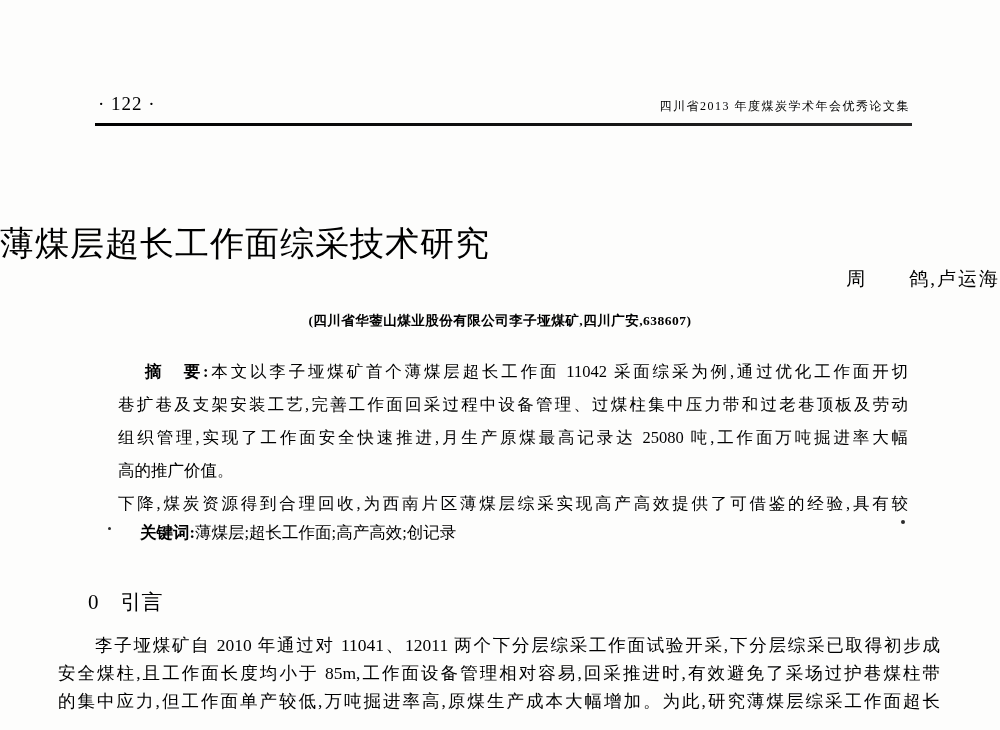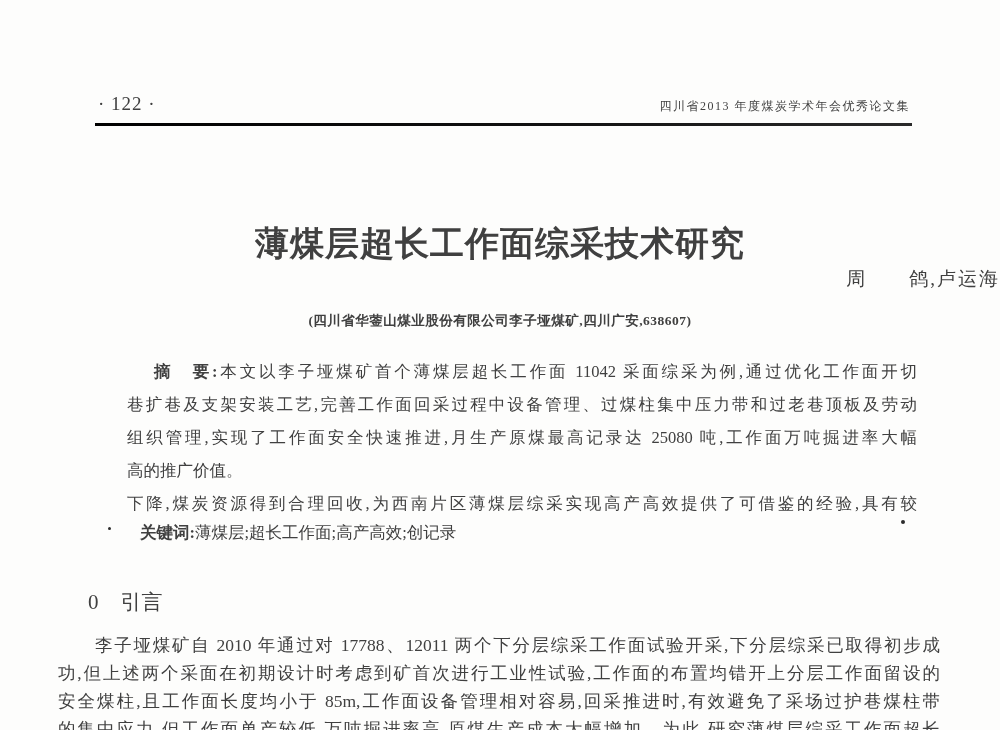--- a/index.html
+++ b/index.html
@@ -6,21 +6,21 @@
     margin: 0;
     padding: 0;
     background: #ffffff;
   }
   .page {
     position: relative;
     width: 1000px;
     height: 730px;
     overflow: hidden;
     background: #fdfdfc;
-    color: #404040;
+    color: #000000;
     font-family: "Liberation Serif", "DejaVu Serif", serif;
   }
 
   
   .page-number {
     position: absolute;
     left: 98px;
     top: 93px;
     font-size: 19px;
     letter-spacing: 1px;
@@ -42,23 +42,22 @@
     height: 3px;
     background: linear-gradient(to right, #000 0%, #111 55%, #2a2a2a 100%);
   }
 
   
   .paper-title {
     position: absolute;
     left: 0;
     top: 198px;
     width: 1000px;
-    text-align: center;
     font-size: 34px;
-    font-weight: bold;
+    font-weight: normal;
     letter-spacing: 1px;
     white-space: nowrap;
   }
   .authors {
     position: absolute;
     left: 0;
     top: 266px;
     width: 1000px;
     text-align: right;
     font-size: 19px;
@@ -73,21 +72,21 @@
     text-align: center;
     font-size: 13.5px;
     letter-spacing: 0.5px;
     white-space: nowrap;
     font-weight: bold;
   }
 
   
   .abstract {
     position: absolute;
-    left: 127px;
+    left: 118px;
     top: 355px;
     width: 790px;
     font-size: 16.5px;
   }
   .abstract .aline {
     height: 33px;
     line-height: 33px;
     white-space: nowrap;
   }
   .jline {
@@ -178,22 +177,21 @@
 
   <div class="keywords">
     <span class="b-label">关键词:</span><span>薄煤层;超长工作面;高产高效;创记录</span>
   </div>
 
   <div class="section-heading">
     <span class="sec-num">0</span><span>引言</span>
   </div>
 
   <div class="body-text">
-    <div class="bline indent jline">李子垭煤矿自 2010 年通过对 17788、12011 两个下分层综采工作面试验开采,下分层综采已取得初步成</div>
-    <div class="bline jline">功,但上述两个采面在初期设计时考虑到矿首次进行工业性试验,工作面的布置均错开上分层工作面留设的</div>
+    <div class="bline indent jline">李子垭煤矿自 2010 年通过对 11041、12011 两个下分层综采工作面试验开采,下分层综采已取得初步成</div>
     <div class="bline jline">安全煤柱,且工作面长度均小于 85m,工作面设备管理相对容易,回采推进时,有效避免了采场过护巷煤柱带</div>
     <div class="bline jline">的集中应力,但工作面单产较低,万吨掘进率高,原煤生产成本大幅增加。为此,研究薄煤层综采工作面超长</div>
   </div>
 
   <div class="speck speck-a"></div>
   <div class="speck speck-b"></div>
 
 </div>
 
 </body></html>

